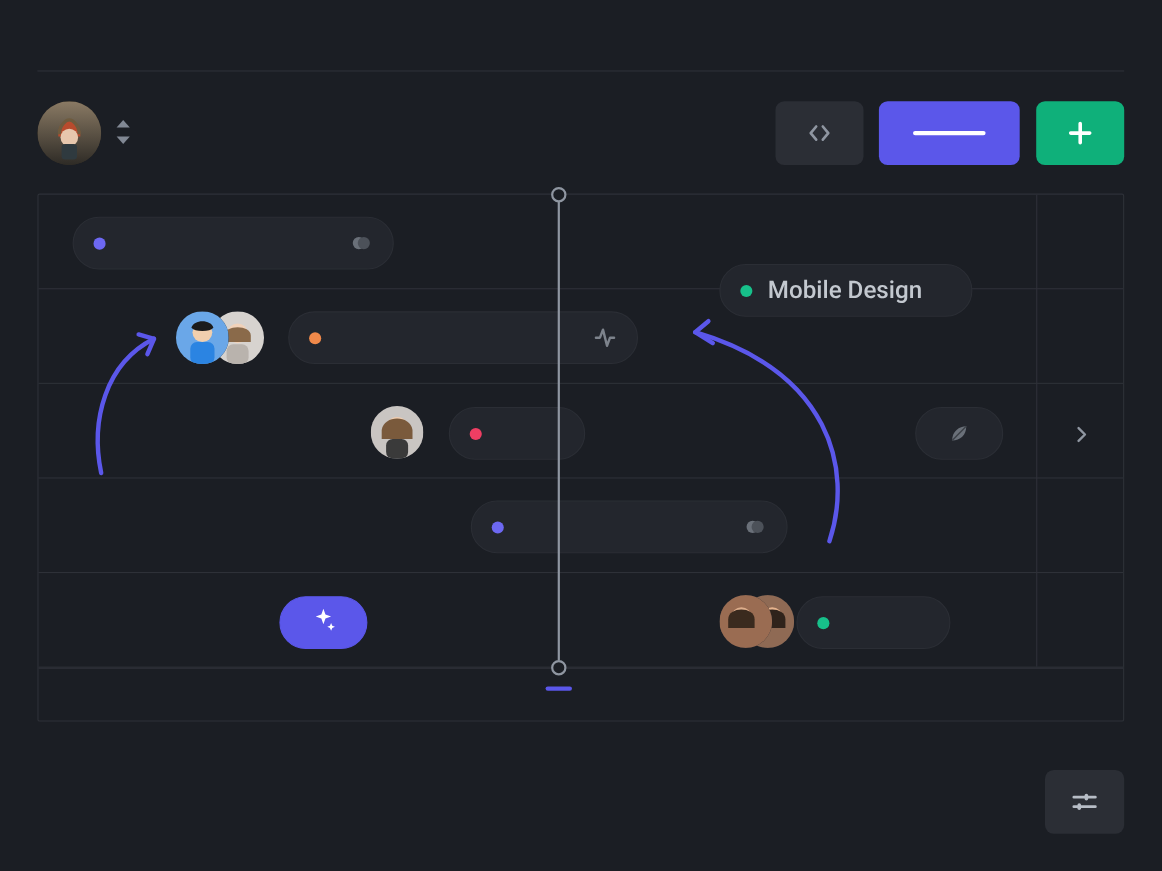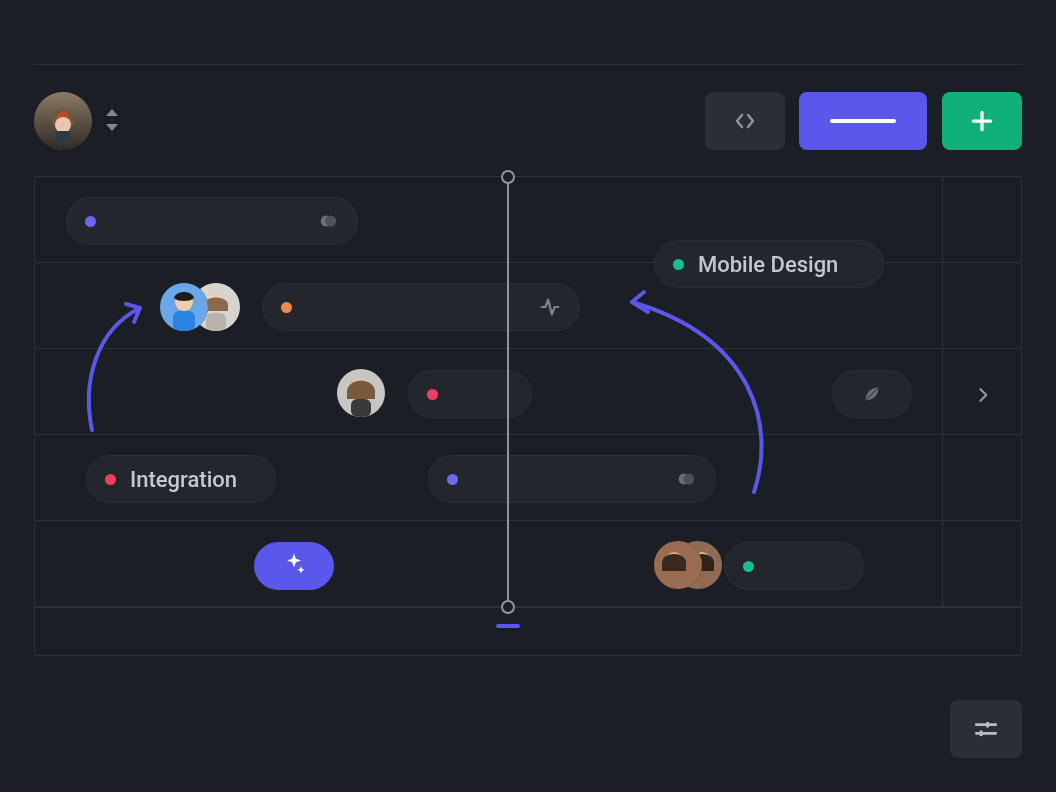--- a/index.html
+++ b/index.html
@@ -204,24 +204,20 @@
   </div>
   <div class="pill pill-r3b">
     <span class="endicon" style="margin:0">
       <svg viewBox="0 0 24 24">
           <path d="M5 19c0-9 7-14 14-14 0 9-6 14-14 14z" fill="#6a7079"></path>
           <path d="M5 19c4-4 9-9 14-14" stroke="#3c4047" stroke-width="1.4" fill="none"></path>
         </svg>
     </span>
   </div>
 
-  <div class="pill pill-r4a">
-    <span class="dot c-crimson"></span>
-    <span class="lbl">Integration</span>
-  </div>
   <div class="pill pill-r4b">
     <span class="dot c-violet"></span>
     <span class="lbl"></span>
     <span class="endicon">
       <svg viewBox="0 0 24 24">
           <circle cx="10" cy="12" r="6" fill="#6a7079"></circle>
           <circle cx="15" cy="12" r="6" fill="#4c5159"></circle>
         </svg>
     </span>
   </div>

